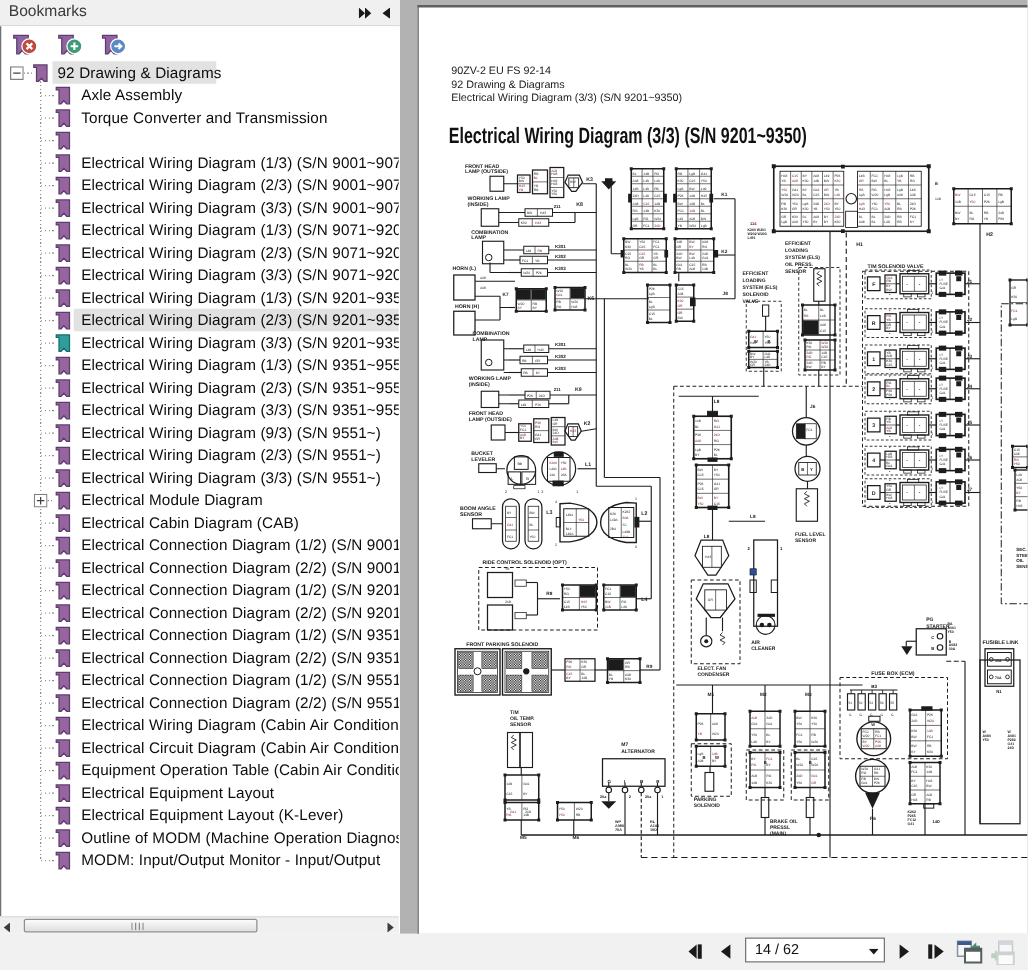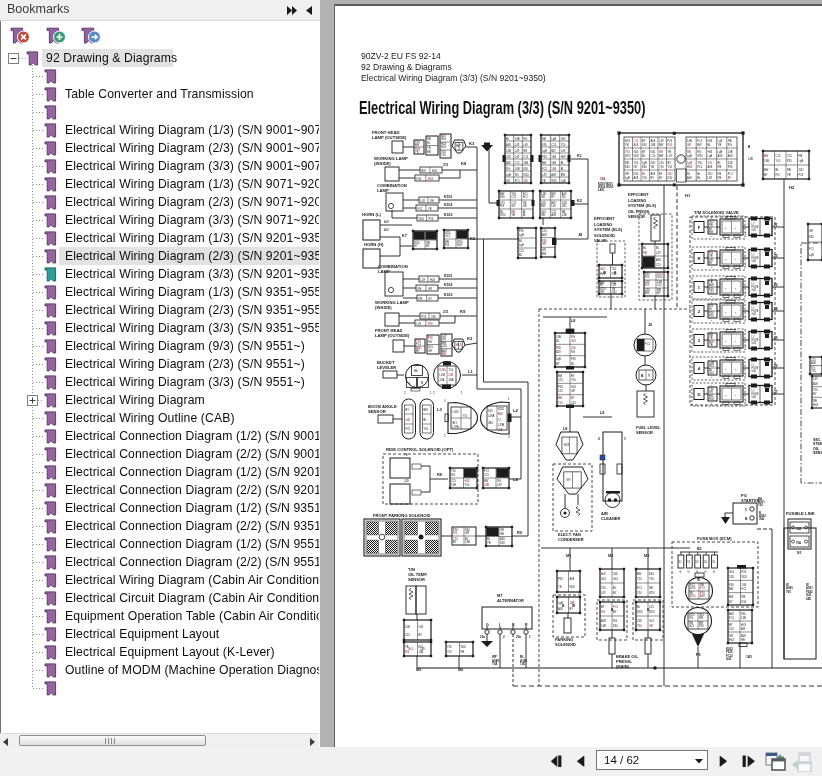--- a/index.html
+++ b/index.html
@@ -64,26 +64,29 @@
     <svg class="abs" style="left:25px;top:29px" width="13" height="16" viewBox="0 0 13 16">
       <path d="M1 1.9 L11.6 1.9 L11.6 15 L9.3 15 L7.1 12.6 L4.9 15 L3.2 15 L3.2 3.9 L1 3.9 Z" fill="#96649e" stroke="#5e3d6e" stroke-width="1"></path>
     </svg>
     <div class="row" style="top:28px;">
       <span style="position:absolute;left:45px">92 Drawing &amp; Diagrams</span>
     </div>
     <div class="hdot" style="left:32px;top:55px;width:11px"></div>
     <svg class="abs" style="left:43px;top:47px" width="13" height="16" viewBox="0 0 13 16">
       <path d="M1 1.9 L11.6 1.9 L11.6 15 L9.3 15 L7.1 12.6 L4.9 15 L3.2 15 L3.2 3.9 L1 3.9 Z" fill="#96649e" stroke="#5e3d6e" stroke-width="1"></path>
     </svg>
+    <div class="row" style="top:46px;">
+      <span style="position:absolute;left:64px">Axle Assembly</span>
+    </div>
     <div class="hdot" style="left:32px;top:73px;width:11px"></div>
     <svg class="abs" style="left:43px;top:65px" width="13" height="16" viewBox="0 0 13 16">
       <path d="M1 1.9 L11.6 1.9 L11.6 15 L9.3 15 L7.1 12.6 L4.9 15 L3.2 15 L3.2 3.9 L1 3.9 Z" fill="#96649e" stroke="#5e3d6e" stroke-width="1"></path>
     </svg>
     <div class="row" style="top:64px;">
-      <span style="position:absolute;left:64px">Table Converter and Transmission</span>
+      <span style="position:absolute;left:64px">Torque Converter and Transmission</span>
     </div>
     <div class="hdot" style="left:32px;top:91px;width:11px"></div>
     <svg class="abs" style="left:43px;top:83px" width="13" height="16" viewBox="0 0 13 16">
       <path d="M1 1.9 L11.6 1.9 L11.6 15 L9.3 15 L7.1 12.6 L4.9 15 L3.2 15 L3.2 3.9 L1 3.9 Z" fill="#96649e" stroke="#5e3d6e" stroke-width="1"></path>
     </svg>
     <div class="hdot" style="left:32px;top:109px;width:11px"></div>
     <svg class="abs" style="left:43px;top:101px" width="13" height="16" viewBox="0 0 13 16">
       <path d="M1 1.9 L11.6 1.9 L11.6 15 L9.3 15 L7.1 12.6 L4.9 15 L3.2 15 L3.2 3.9 L1 3.9 Z" fill="#96649e" stroke="#5e3d6e" stroke-width="1"></path>
     </svg>
     <div class="row" style="top:100px;">
@@ -191,28 +194,28 @@
     <svg class="abs" style="left:26px;top:374px" width="11" height="11">
       <rect x="0.5" y="0.5" width="10" height="10" fill="#fff" stroke="#808080"></rect>
       <line x1="2.5" y1="5.5" x2="8.5" y2="5.5" stroke="#404040"></line>
       <line x1="5.5" y1="2.5" x2="5.5" y2="8.5" stroke="#404040"></line>
     </svg>
     <div class="hdot" style="left:37px;top:379px;width:6px"></div>
     <svg class="abs" style="left:43px;top:371px" width="13" height="16" viewBox="0 0 13 16">
       <path d="M1 1.9 L11.6 1.9 L11.6 15 L9.3 15 L7.1 12.6 L4.9 15 L3.2 15 L3.2 3.9 L1 3.9 Z" fill="#96649e" stroke="#5e3d6e" stroke-width="1"></path>
     </svg>
     <div class="row" style="top:370px;">
-      <span style="position:absolute;left:64px">Electrical Wiring Diagram</span>
+      <span style="position:absolute;left:64px">Electrical Module Diagram</span>
     </div>
     <div class="hdot" style="left:32px;top:397px;width:11px"></div>
     <svg class="abs" style="left:43px;top:389px" width="13" height="16" viewBox="0 0 13 16">
       <path d="M1 1.9 L11.6 1.9 L11.6 15 L9.3 15 L7.1 12.6 L4.9 15 L3.2 15 L3.2 3.9 L1 3.9 Z" fill="#96649e" stroke="#5e3d6e" stroke-width="1"></path>
     </svg>
     <div class="row" style="top:388px;">
-      <span style="position:absolute;left:64px">Electrical Wiring Outline (CAB)</span>
+      <span style="position:absolute;left:64px">Electrical Cabin Diagram (CAB)</span>
     </div>
     <div class="hdot" style="left:32px;top:415px;width:11px"></div>
     <svg class="abs" style="left:43px;top:407px" width="13" height="16" viewBox="0 0 13 16">
       <path d="M1 1.9 L11.6 1.9 L11.6 15 L9.3 15 L7.1 12.6 L4.9 15 L3.2 15 L3.2 3.9 L1 3.9 Z" fill="#96649e" stroke="#5e3d6e" stroke-width="1"></path>
     </svg>
     <div class="row" style="top:406px;">
       <span style="position:absolute;left:64px">Electrical Connection Diagram (1/2) (S/N 9001~9200)</span>
     </div>
     <div class="hdot" style="left:32px;top:433px;width:11px"></div>
     <svg class="abs" style="left:43px;top:425px" width="13" height="16" viewBox="0 0 13 16">
@@ -302,20 +305,23 @@
     <svg class="abs" style="left:43px;top:641px" width="13" height="16" viewBox="0 0 13 16">
       <path d="M1 1.9 L11.6 1.9 L11.6 15 L9.3 15 L7.1 12.6 L4.9 15 L3.2 15 L3.2 3.9 L1 3.9 Z" fill="#96649e" stroke="#5e3d6e" stroke-width="1"></path>
     </svg>
     <div class="row" style="top:640px;">
       <span style="position:absolute;left:64px">Outline of MODM (Machine Operation Diagnostic Module)</span>
     </div>
     <div class="hdot" style="left:32px;top:667px;width:11px"></div>
     <svg class="abs" style="left:43px;top:659px" width="13" height="16" viewBox="0 0 13 16">
       <path d="M1 1.9 L11.6 1.9 L11.6 15 L9.3 15 L7.1 12.6 L4.9 15 L3.2 15 L3.2 3.9 L1 3.9 Z" fill="#96649e" stroke="#5e3d6e" stroke-width="1"></path>
     </svg>
+    <div class="row" style="top:658px;">
+      <span style="position:absolute;left:64px">MODM: Input/Output Monitor - Input/Output</span>
+    </div>
   </div>
 <div id="hsb">
 <svg class="abs" style="left:2px;top:4px" width="8" height="8">
       <path d="M6 0 L1 4 L6 8 Z" fill="#3c3c3c"></path>
     </svg>
 <svg class="abs" style="left:308px;top:4px" width="8" height="8">
       <path d="M2 0 L7 4 L2 8 Z" fill="#3c3c3c"></path>
     </svg>
 <div class="abs" style="left:19px;top:1px;width:187px;height:11px;border:1px solid #8f8f8f;border-radius:2px;
  background:linear-gradient(to bottom,#fbfbfb,#dfdfdf);"></div>

